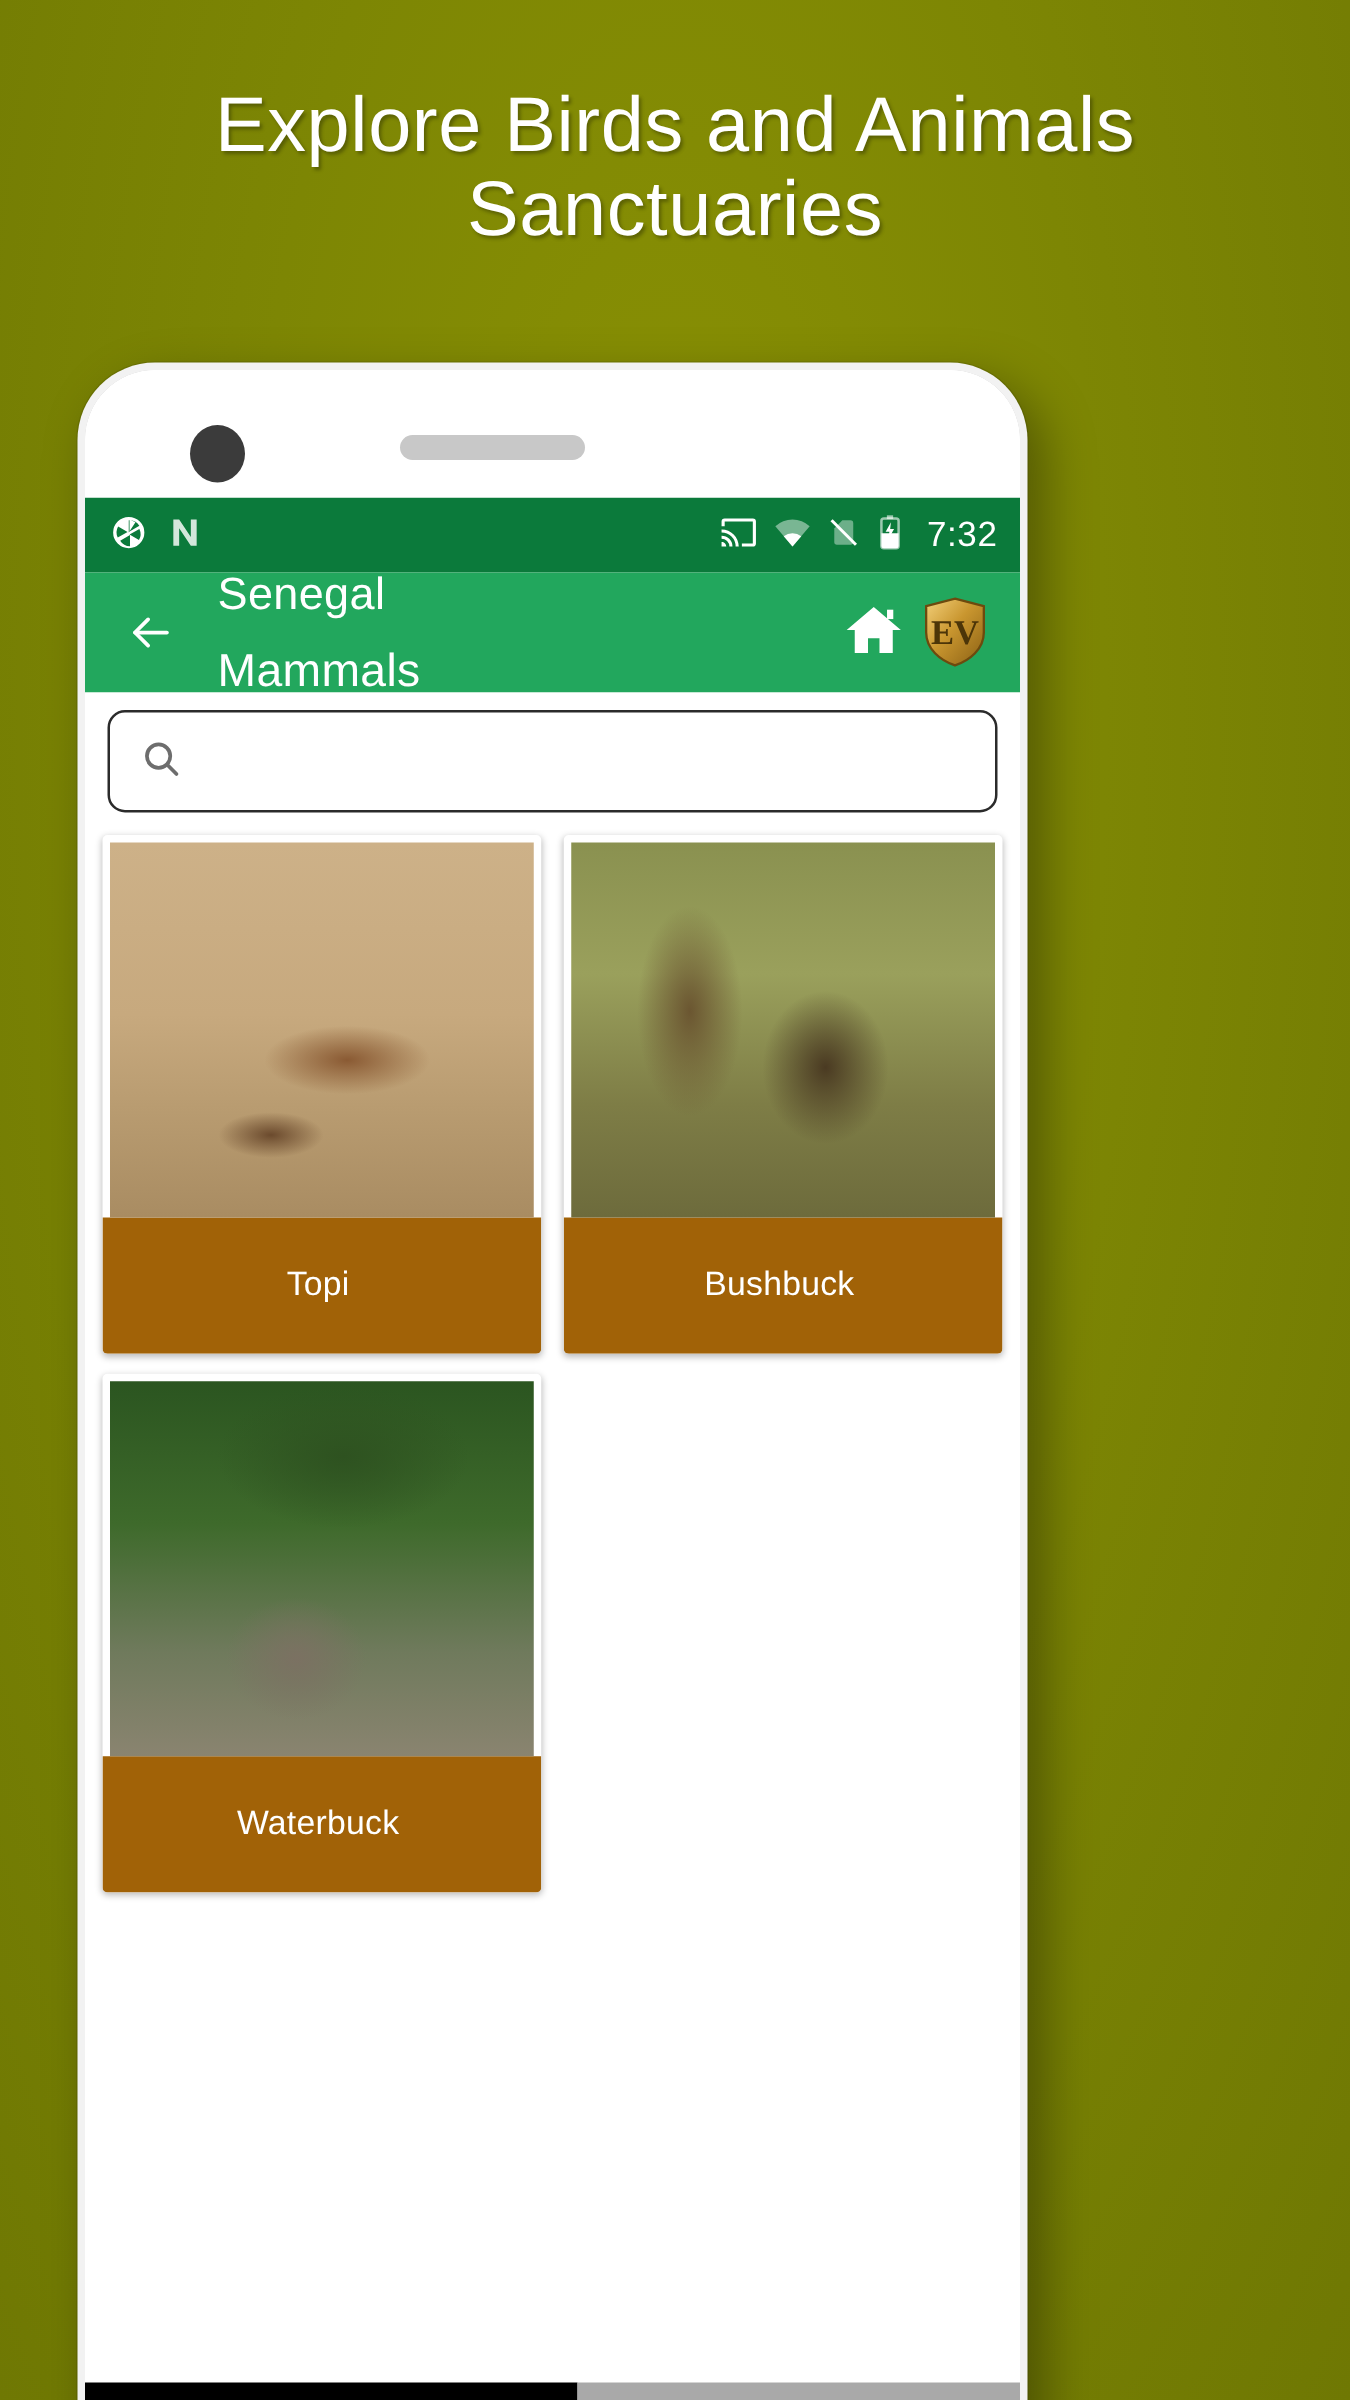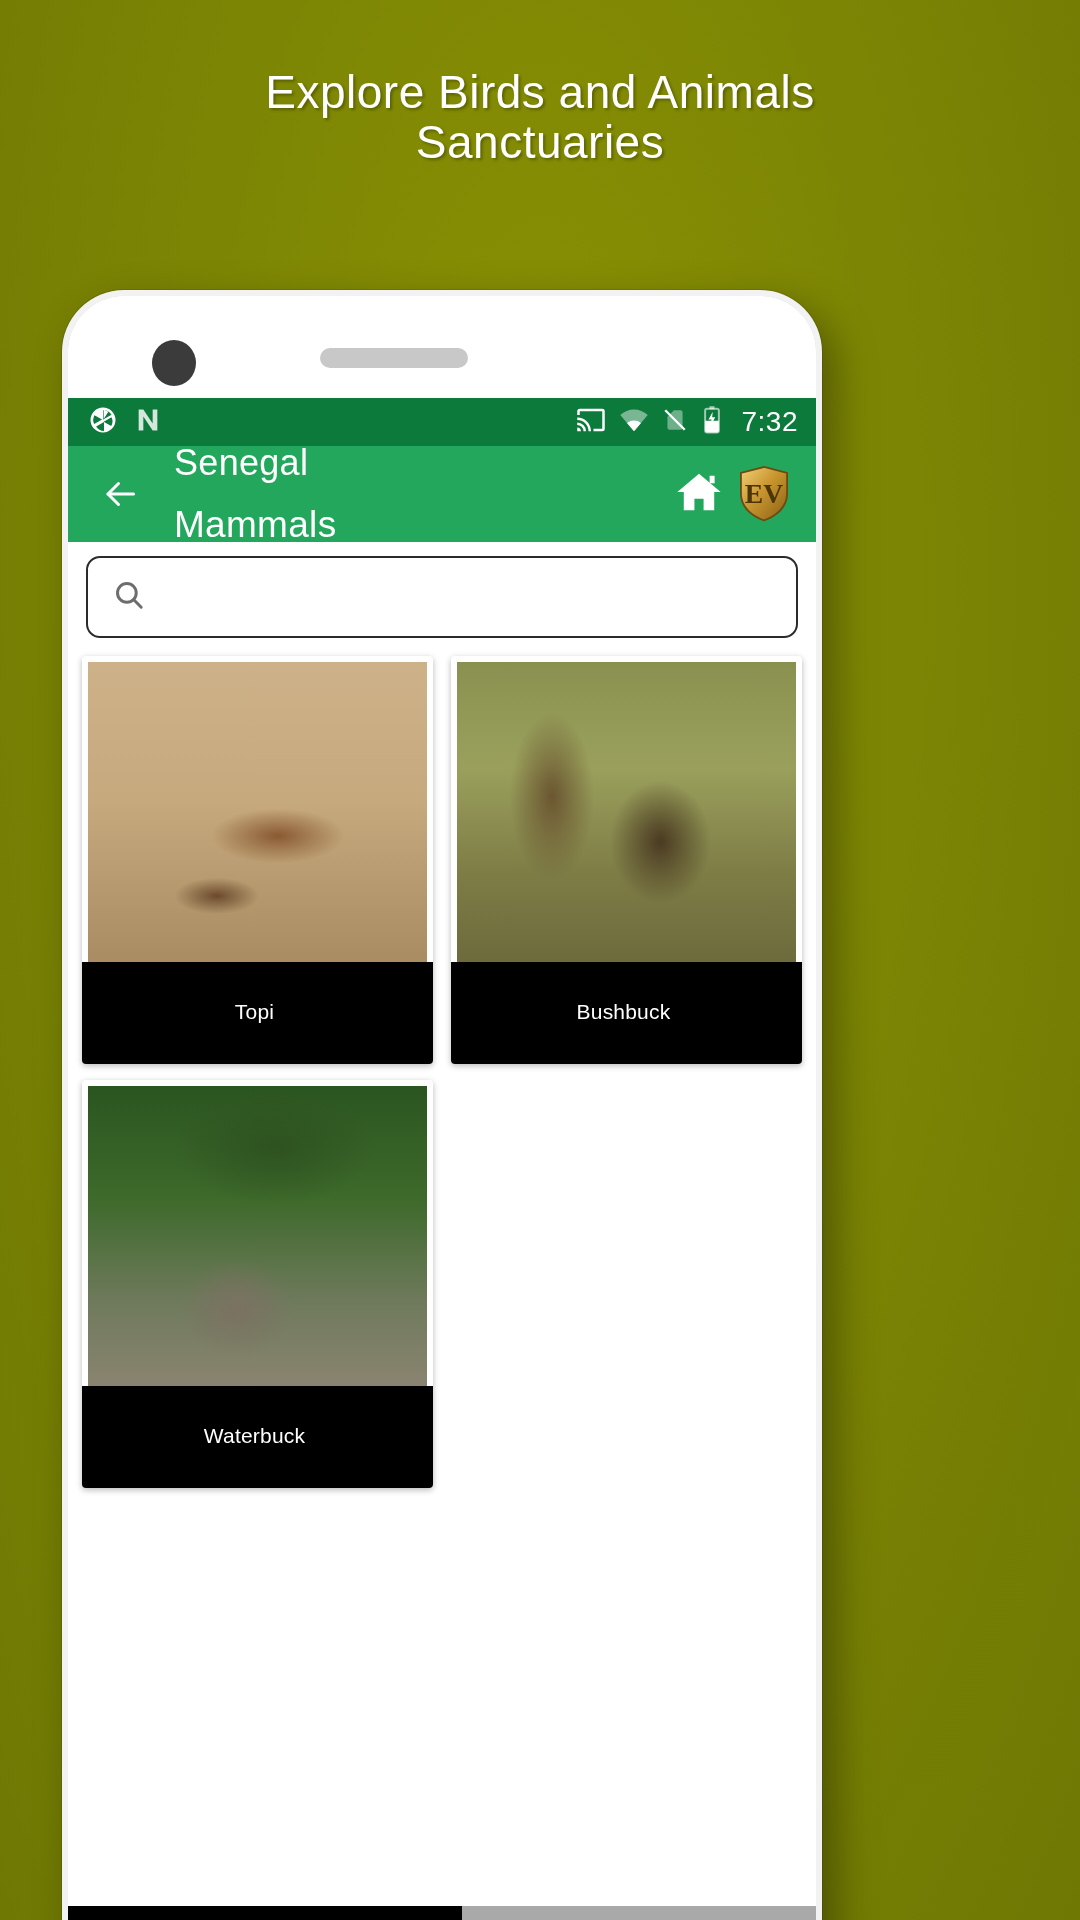--- a/index.html
+++ b/index.html
@@ -12,21 +12,21 @@
     background: radial-gradient(ellipse at 50% 30%, #8a9104 0%, #7d8604 45%, #6f7803 100%);
     position: relative;
   }
 
   
   .promo {
     position: absolute;
     top: 68px; left: 0; right: 0;
     text-align: center;
     color: #ffffff;
-    font-size: 46px;
+    font-size: 62px;
     line-height: 1.08;
     font-weight: 400;
     letter-spacing: 0.5px;
     text-shadow: 2px 2px 3px rgba(0,0,0,0.30);
     padding: 0 60px;
   }
 
   
   .phone {
     position: absolute;
@@ -70,21 +70,21 @@
   .speaker {
     position: absolute;
     left: 252px; top: 52px;
     width: 148px; height: 20px;
     border-radius: 12px;
     background: #c8c8c8;
   }
 
   
   .statusbar {
-    height: 48px;
+    height: 60px;
     background: #0b7a3b;
     display: flex;
     align-items: center;
     padding: 0 18px 0 20px;
     color: #ffffff;
   }
   .sb-left { display: flex; align-items: center; gap: 16px; }
   .sb-right { margin-left: auto; display: flex; align-items: center; gap: 13px; }
   .sb-time {
     font-size: 28px;
@@ -157,24 +157,24 @@
     flex-direction: column;
   }
   .card-photo {
     height: 300px;
     margin: 6px 6px 0 6px;
     background-size: cover;
     background-position: center;
     position: relative;
   }
   .card-label {
-    background: #000000;
+    background: #a16207;
     color: #ffffff;
     text-align: center;
-    font-size: 21px;
+    font-size: 27px;
     padding: 38px 6px 40px 0;
     letter-spacing: .2px;
   }
 
   
   .ph-topi {
     background:
       radial-gradient(ellipse 60px 26px at 38% 78%, #6b4a2d 0%, rgba(107,74,45,0) 70%),
       radial-gradient(ellipse 92px 38px at 56% 58%, #8a5a33 0%, rgba(138,90,51,0) 72%),
       linear-gradient(#cdb188 0%, #c7a97e 46%, #b99c71 70%, #a98c62 100%);

